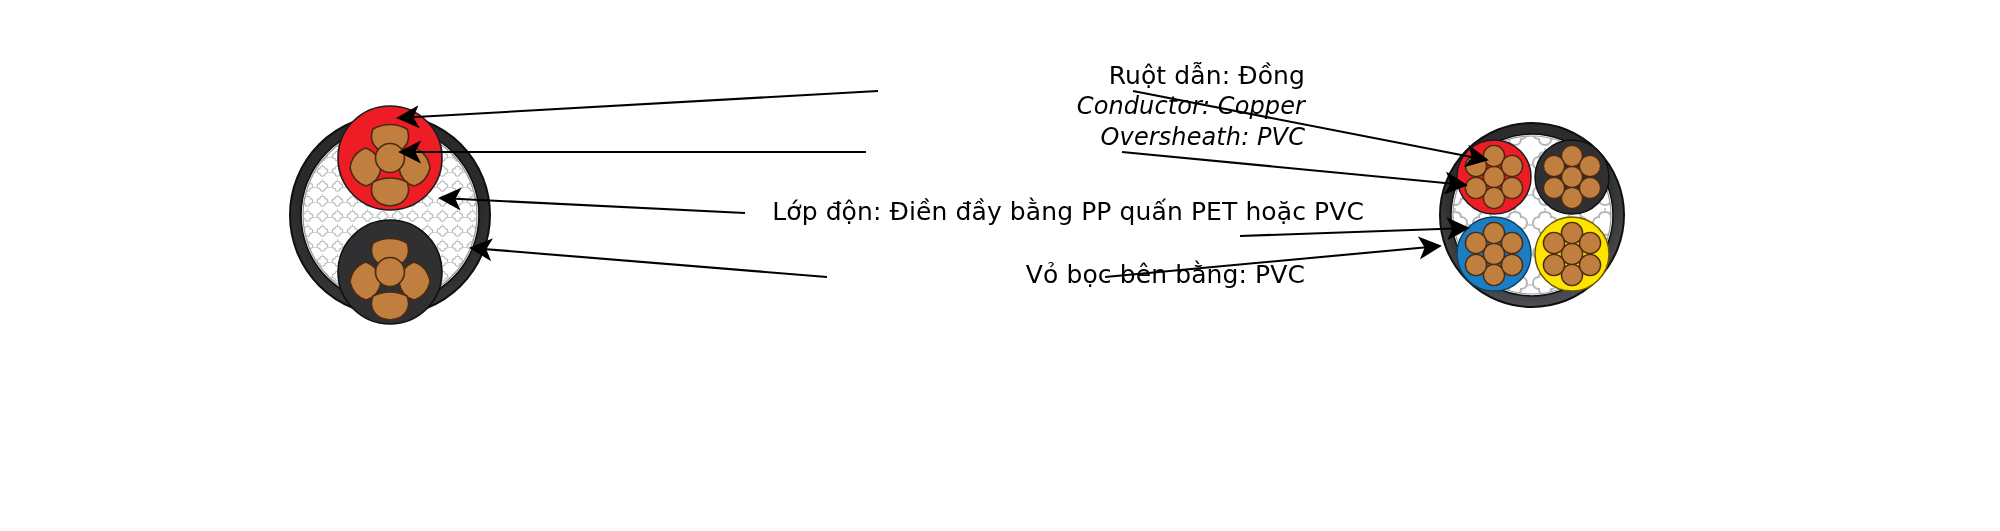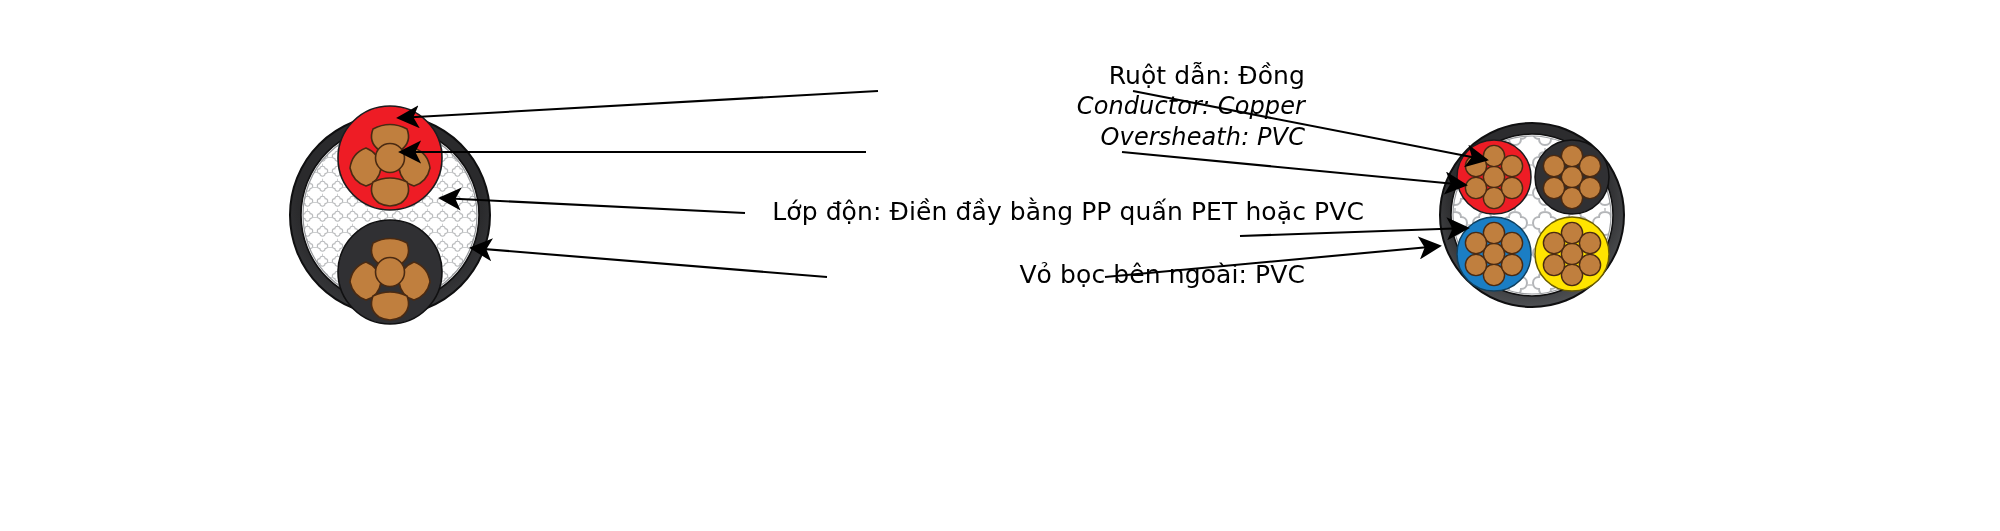--- a/index.html
+++ b/index.html
@@ -182,16 +182,16 @@
 
   <div class="lbl" style="left:705px;top:122px;width:600px;">
     <div class="en">Oversheath: PVC</div>
   </div>
 
   <div class="lbl" style="left:731px;top:196px;width:600px;margin-left:33px;">
     <div class="vn">Lớp độn: Điền đầy bằng PP quấn PET hoặc PVC</div>
   </div>
 
   <div class="lbl" style="left:705px;top:259px;width:600px;">
-    <div class="vn">Vỏ bọc bên ngoài: PVC</div>
+    <div class="vn">Vỏ bọc bên bằng: PVC</div>
   </div>
 
 </div>
 
 </body></html>

